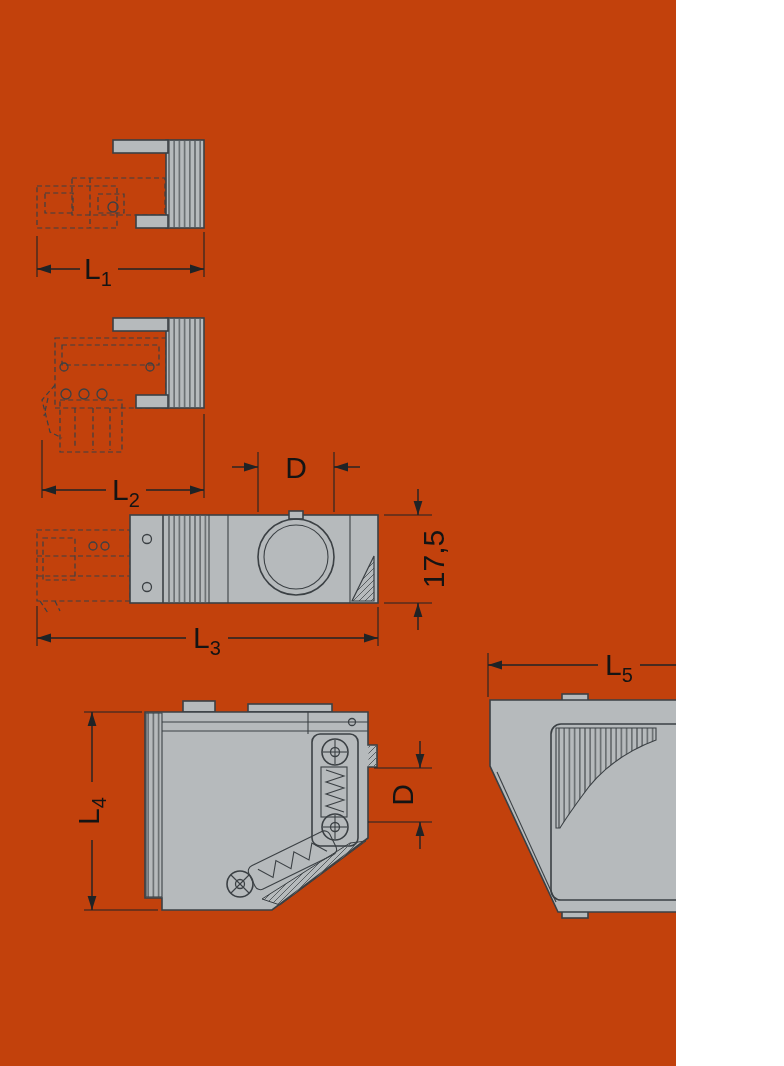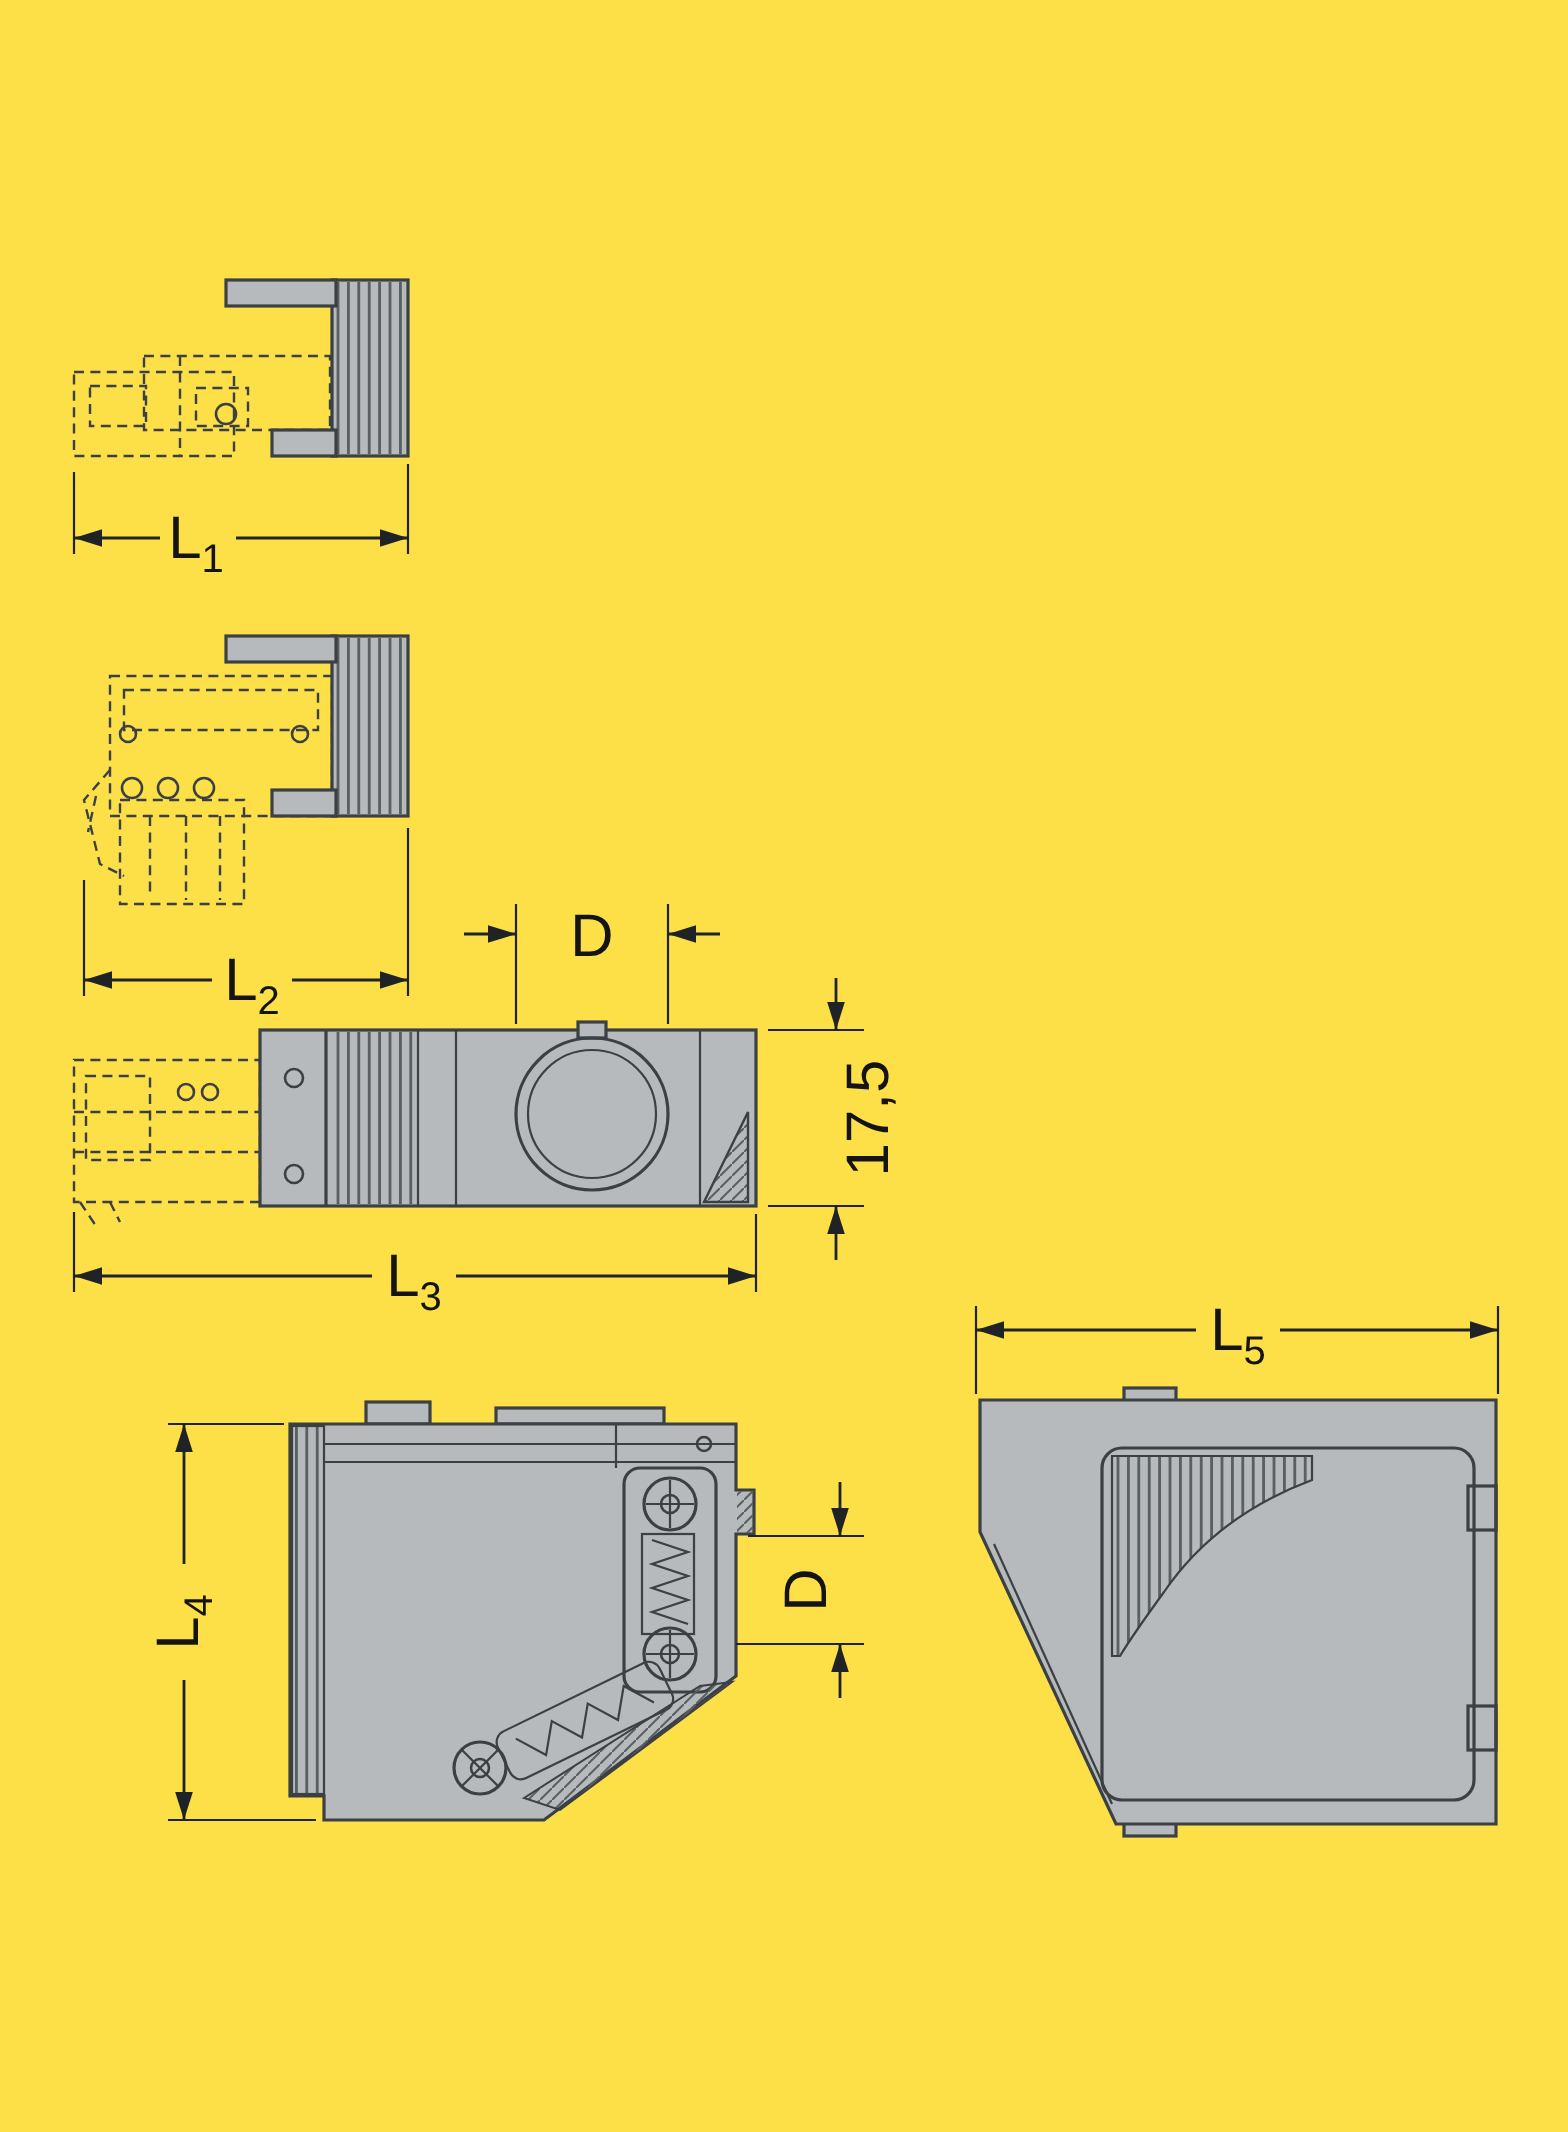--- a/index.html
+++ b/index.html
@@ -1,17 +1,17 @@
 <!DOCTYPE html>
 <html style="--c-part: #b6babc; --c-line: #3b4044; --c-dim: #1f2326;"><head>
 <meta charset="utf-8">
 <style>
   :root { --c-part:#b6babc; --c-line:#3b4044; --c-dim:#1f2326; }
   html,body{margin:0;padding:0;background:#ffffff;}
-  .canvas{width:784px;height:1066px;background:#fde047;position:relative;overflow:hidden;}
+  .canvas{width:676px;height:1066px;background:#c2410c;position:relative;overflow:hidden;}
   svg{display:block;}
   .part{fill:var(--c-part);stroke:var(--c-line);stroke-width:1.6;stroke-linejoin:miter;}
   .ln{fill:none;stroke:var(--c-line);stroke-width:1.6;}
   .thin{stroke-width:1.1;}
   .lncirc{fill:none;stroke:var(--c-line);stroke-width:1.3;}
   .dash{fill:none;stroke:var(--c-line);stroke-width:1.2;stroke-dasharray:5 3.2;}
   .dim{fill:none;stroke:var(--c-dim);stroke-width:1.4;}
   .dimthin{fill:none;stroke:var(--c-dim);stroke-width:1.1;}
   .arrow{fill:var(--c-dim);stroke:none;}
   .dimtext{font-family:"Liberation Sans",sans-serif;font-size:30px;fill:#141414;}

